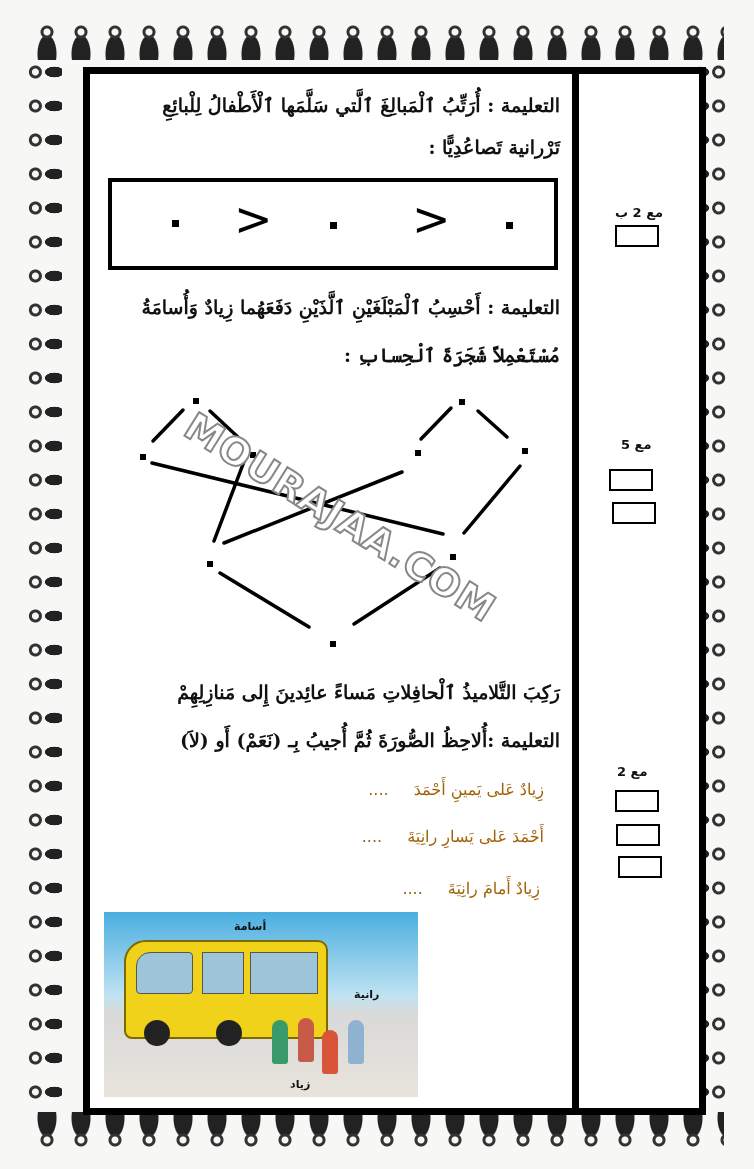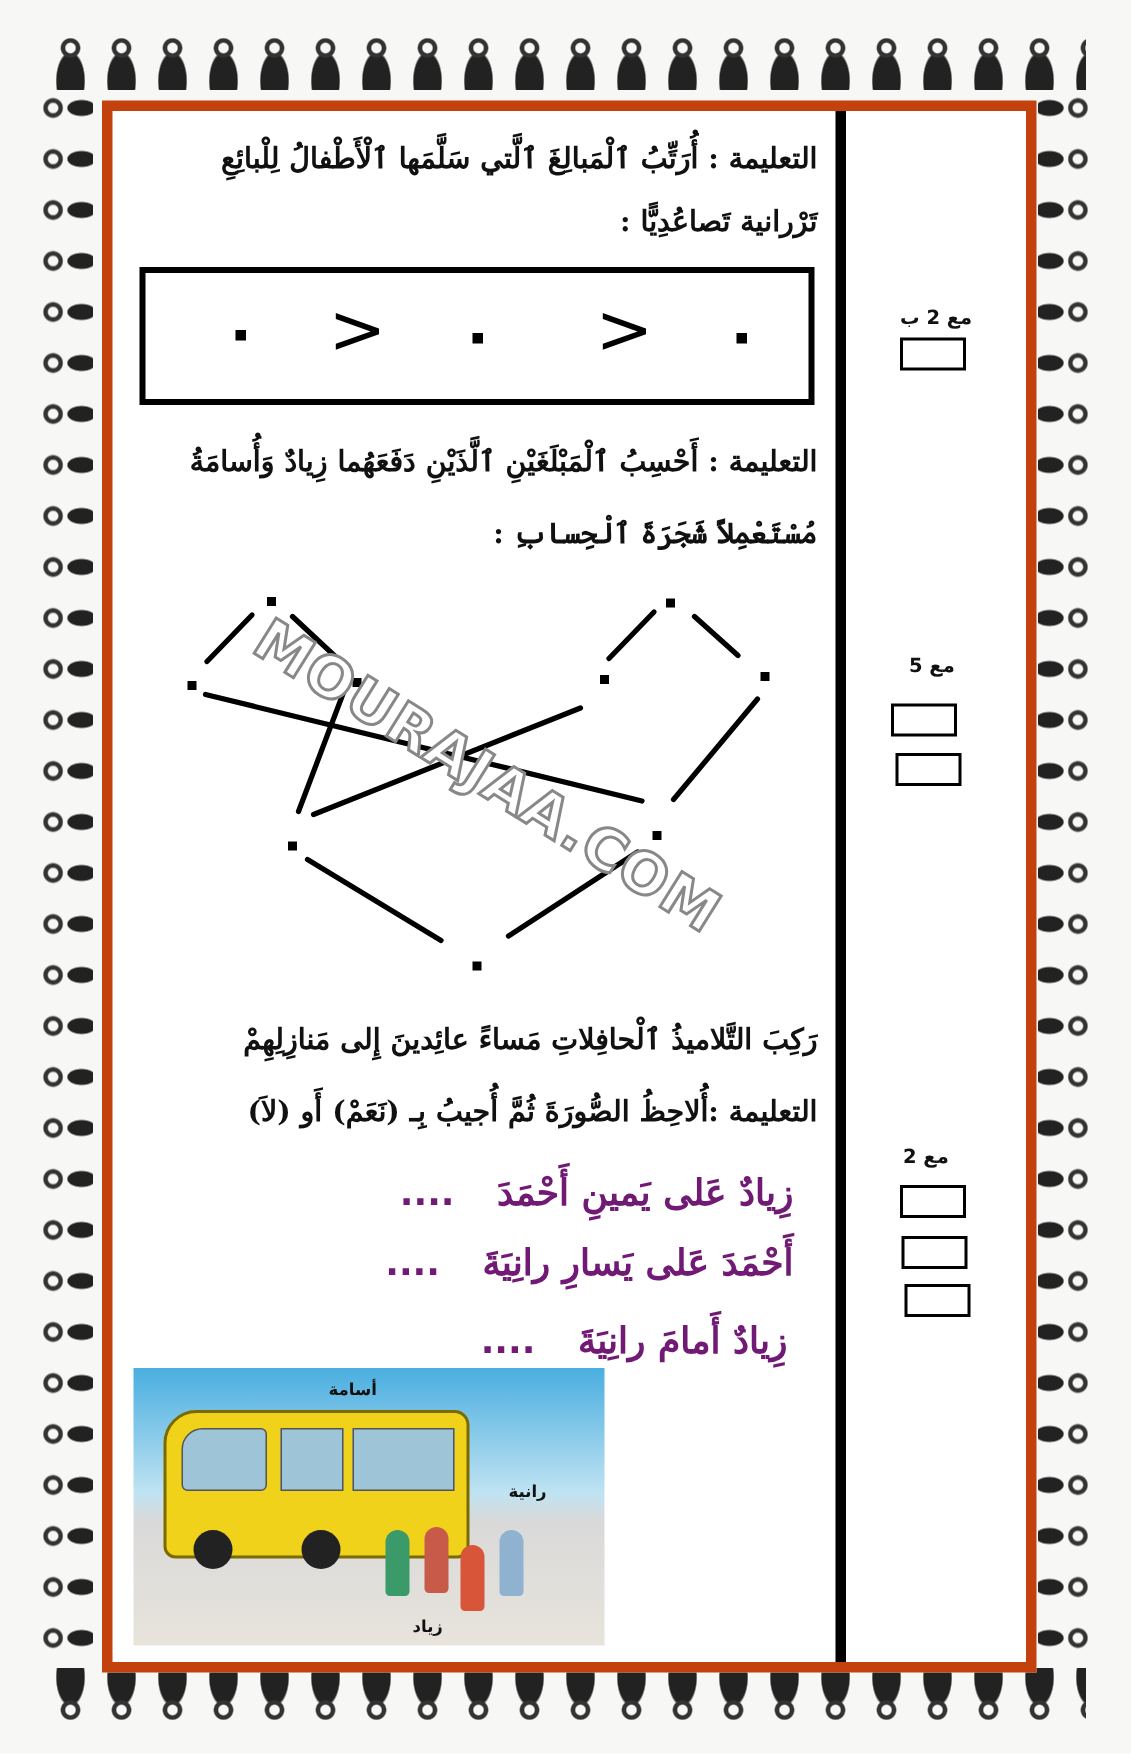--- a/index.html
+++ b/index.html
@@ -19,22 +19,22 @@
   .ornament-left, .ornament-right {
     position:absolute; top:55px; bottom:60px; width:38px;
     background:
       radial-gradient(circle at 30% 50%, #f7f7f5 3px, #333 4px, #333 6px, transparent 7px) 0 0/38px 34px repeat-y,
       radial-gradient(ellipse at 80% 50%, #222 9px, transparent 10px) 0 0/38px 34px repeat-y;
   }
   .ornament-left { left:24px; }
   .ornament-right { right:24px; transform:scaleX(-1); }
 
   .frame {
-    position:absolute; left:68px; top:67px; width:609px; height:1034px;
-    border:7px solid #c2410c; background:#fff;
+    position:absolute; left:83px; top:67px; width:609px; height:1034px;
+    border:7px solid #000000; background:#fff;
   }
   .divider {
     position:absolute; left:482px; top:0; bottom:0; width:7px; background:#000;
   }
   .main {
     position:absolute; left:0; top:0; width:482px; height:100%;
     direction:rtl;
   }
   .side {
     position:absolute; left:489px; top:0; right:0; height:100%;
@@ -49,21 +49,21 @@
   }
   .dot { position:absolute; width:7px; height:7px; background:#000; }
   .gt { position:absolute; font-size:46px; font-weight:normal; font-family:"DejaVu Sans", sans-serif; }
   .tree { position:absolute; left:0; top:0; }
   .watermark {
     position:absolute; left:110px; top:330px; transform:rotate(32deg);
     font-family:"DejaVu Sans", sans-serif; font-weight:bold; font-size:38px;
     color:#fff; -webkit-text-stroke:2px #888; letter-spacing:1px;
     transform-origin:left top; pointer-events:none;
   }
-  .q-line { position:absolute; font-weight:bold; font-family:"DejaVu Serif", serif; font-size:24px; color:#701a75; white-space:nowrap; }
+  .q-line { position:absolute; font-weight:normal; font-family:"DejaVu Serif", serif; font-size:16px; color:#a16207; white-space:nowrap; }
   .dots { font-family:"DejaVu Sans", sans-serif; letter-spacing:3px; margin-right:20px; }
   .picture {
     position:absolute; left:14px; top:838px; width:314px; height:185px;
     background:linear-gradient(#4aaee0 0%, #bfe3f2 45%, #d9d9d9 55%, #e8e4dc 100%);
     overflow:hidden;
   }
   .bus {
     position:absolute; left:20px; top:28px; width:200px; height:95px;
     background:#f0d21a; border-radius:22px 10px 8px 8px; border:2px solid #7a6a00;
   }

